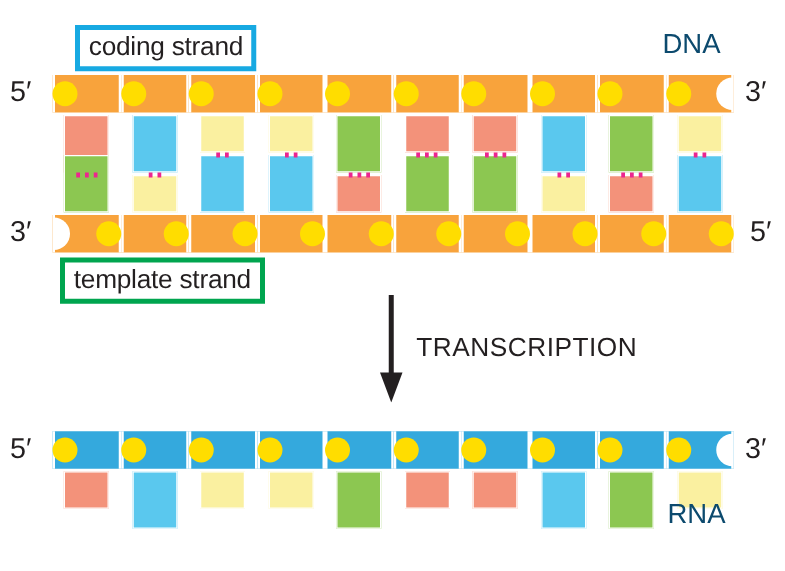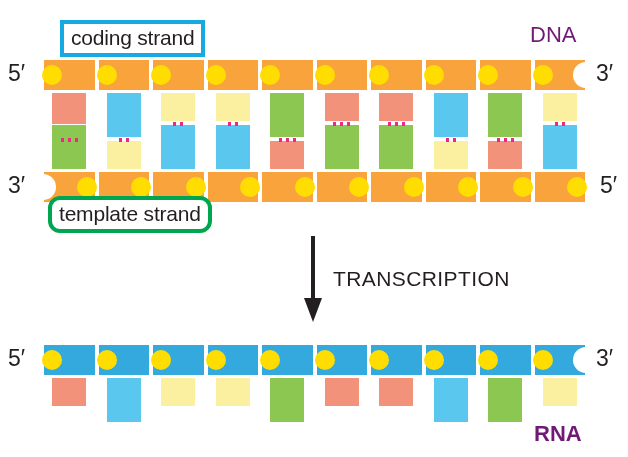--- a/index.html
+++ b/index.html
@@ -30,21 +30,21 @@
     color: #231f20;
     white-space: nowrap;
   }
   .label-box.coding   { border: 4px solid #17a9e2; }
   .label-box.template { border: 4px solid #00a54f; }
 
   .plain-text {
     position: absolute;
     font-size: 22px;
     line-height: 1;
-    color: #701a75;
+    color: #0c4a6e;
     white-space: nowrap;
   }
   .end-label {
     position: absolute;
     font-size: 23px;
     line-height: 1;
     color: #231f20;
     white-space: nowrap;
   }
   .transcription-word {
@@ -247,21 +247,21 @@
       <div class="hbond"></div>
     </div>
     <div class="base" style="left: 541.75px; top: 92px; width: 36px; height: 30px; background: rgb(250, 240, 160);"></div>
     <div class="base" style="left: 541.75px; top: 124px; width: 36px; height: 46px; background: rgb(90, 200, 238);"></div>
     <div class="hbonds" style="left: 554.75px; top: 122px; width: 10px; height: 4px;">
       <div class="hbond"></div>
       <div class="hbond"></div>
     </div>
   </div>
 
-<div class="label-box template" style="left:48px; top:196px;border-radius:12px;">
+<div class="label-box template" style="left:48px; top:206px;">
   <span>template strand</span>
 </div>
 
 <svg class="abs" style="left:300px; top:236px;" width="40" height="86" viewBox="0 0 40 86">
   <line x1="13" y1="0" x2="13" y2="68" stroke="#231f20" stroke-width="4"></line>
   <polygon points="13,86 4,62 22,62" fill="#231f20"></polygon>
 </svg>
 <div class="transcription-word" style="left:333px; top:268px;">TRANSCRIPTION</div>
 
 <div class="end-label" style="left:8px; top:347px;">5′</div>
@@ -296,13 +296,13 @@
     <div class="base" style="left: 160.25px; top: 377px; width: 36px; height: 30px; background: rgb(250, 240, 160);"></div>
     <div class="base" style="left: 214.75px; top: 377px; width: 36px; height: 30px; background: rgb(250, 240, 160);"></div>
     <div class="base" style="left: 269.25px; top: 377px; width: 36px; height: 46px; background: rgb(140, 199, 81);"></div>
     <div class="base" style="left: 323.75px; top: 377px; width: 36px; height: 30px; background: rgb(243, 146, 122);"></div>
     <div class="base" style="left: 378.25px; top: 377px; width: 36px; height: 30px; background: rgb(243, 146, 122);"></div>
     <div class="base" style="left: 432.75px; top: 377px; width: 36px; height: 46px; background: rgb(90, 200, 238);"></div>
     <div class="base" style="left: 487.25px; top: 377px; width: 36px; height: 46px; background: rgb(140, 199, 81);"></div>
     <div class="base" style="left: 541.75px; top: 377px; width: 36px; height: 30px; background: rgb(250, 240, 160);"></div>
   </div>
 
-<div class="plain-text" style="left:534px; top:423px;font-weight:bold;">RNA</div>
+<div class="plain-text" style="left:534px; top:400px;">RNA</div>
 
 </body></html>

